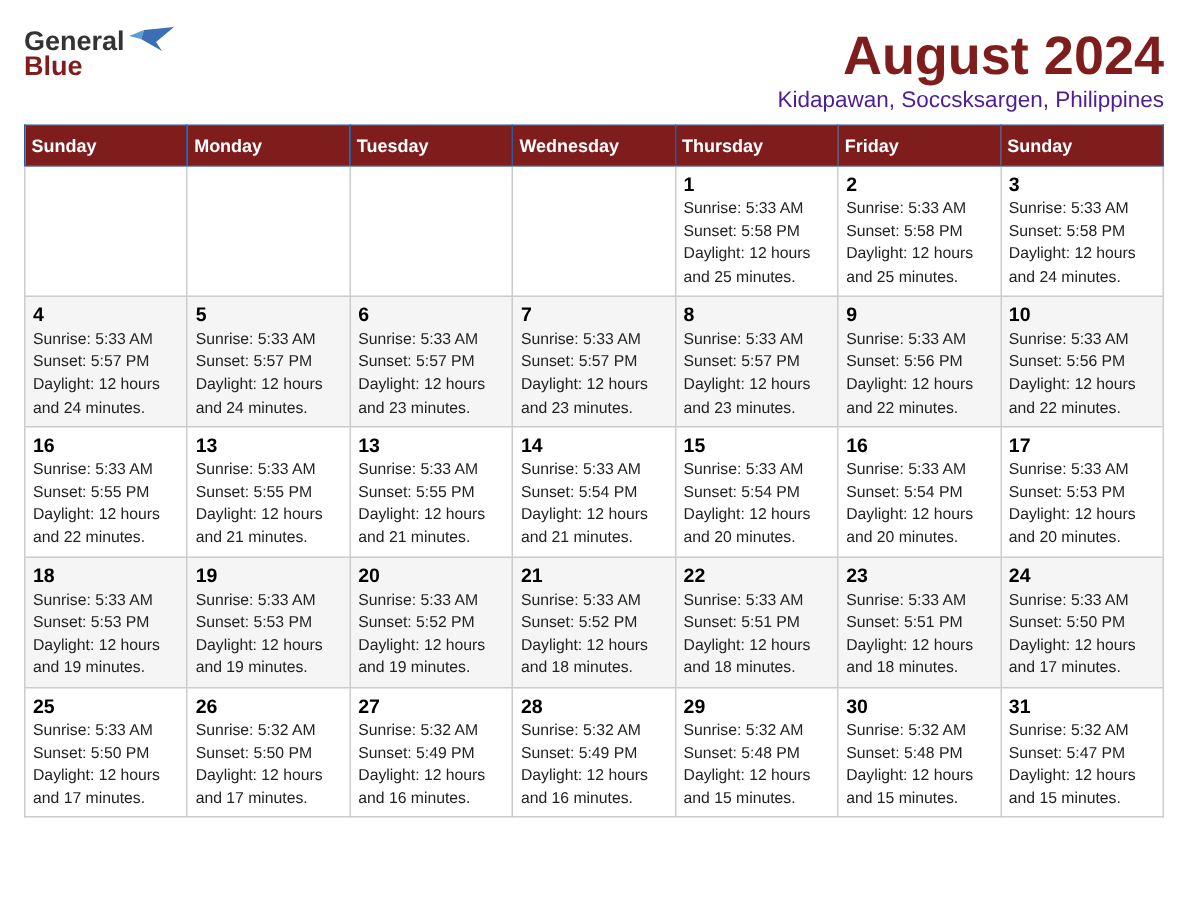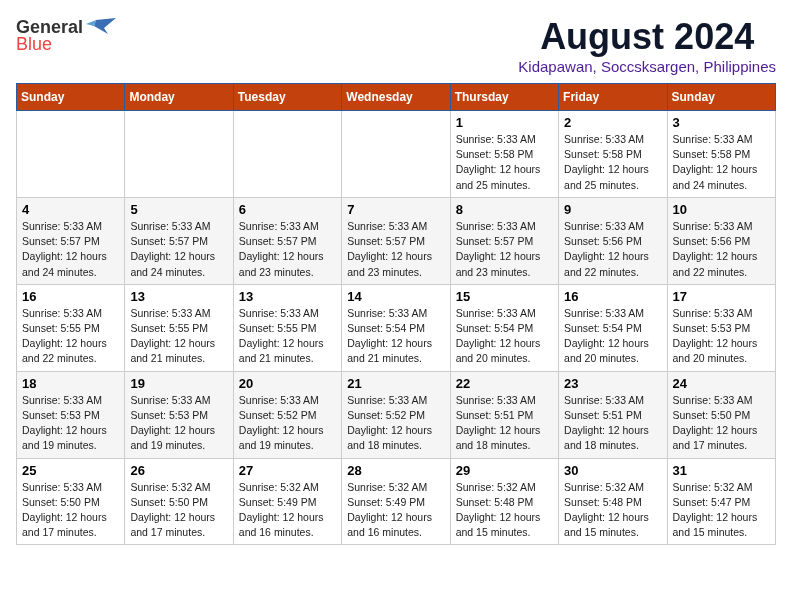--- a/index.html
+++ b/index.html
@@ -25,34 +25,33 @@
     .logo-row {
       display: flex;
       align-items: center;
     }
     .title-area {
       text-align: right;
     }
     .month-title {
       font-size: 36px;
       font-weight: bold;
-      color: #0f172a;
-      text-align: center;
+      color: #7f1d1d;
     }
     .location {
       font-size: 15px;
       color: #4c1d95;
     }
     .calendar {
       width: 100%;
       border-collapse: collapse;
       font-size: 11px;
     }
     .calendar th {
-      background: #c2410c;
+      background: #7f1d1d;
       color: #fff;
       padding: 6px 4px;
       text-align: left;
       font-size: 12px;
       border: 1px solid #2a5aa0;
     }
     .calendar td {
       border: 1px solid #ccc;
       vertical-align: top;
       padding: 4px 5px;
@@ -83,21 +82,21 @@
 
 <div class="header-area">
   <div class="logo">
     <div class="logo-row">
       <span style="font-size:18px;font-weight:bold;color:#333;">General</span>
       <svg width="30" height="22" viewBox="0 0 30 22" style="margin-left:3px;">
         <polygon points="10,4 30,2 18,12 22,18 8,10" fill="#3a6eb5"></polygon>
         <polygon points="10,4 0,8 8,10" fill="#5a9fd4"></polygon>
       </svg>
     </div>
-    <div style="font-size:18px;font-weight:normal;color:#ef4444;margin-top:-4px;">Blue</div>
+    <div style="font-size:18px;font-weight:bold;color:#7f1d1d;margin-top:-4px;">Blue</div>
   </div>
   <div class="title-area">
     <div class="month-title">August 2024</div>
     <div class="location">Kidapawan, Soccsksargen, Philippines</div>
   </div>
 </div>
 
 <table class="calendar">
   <thead>
     <tr>

